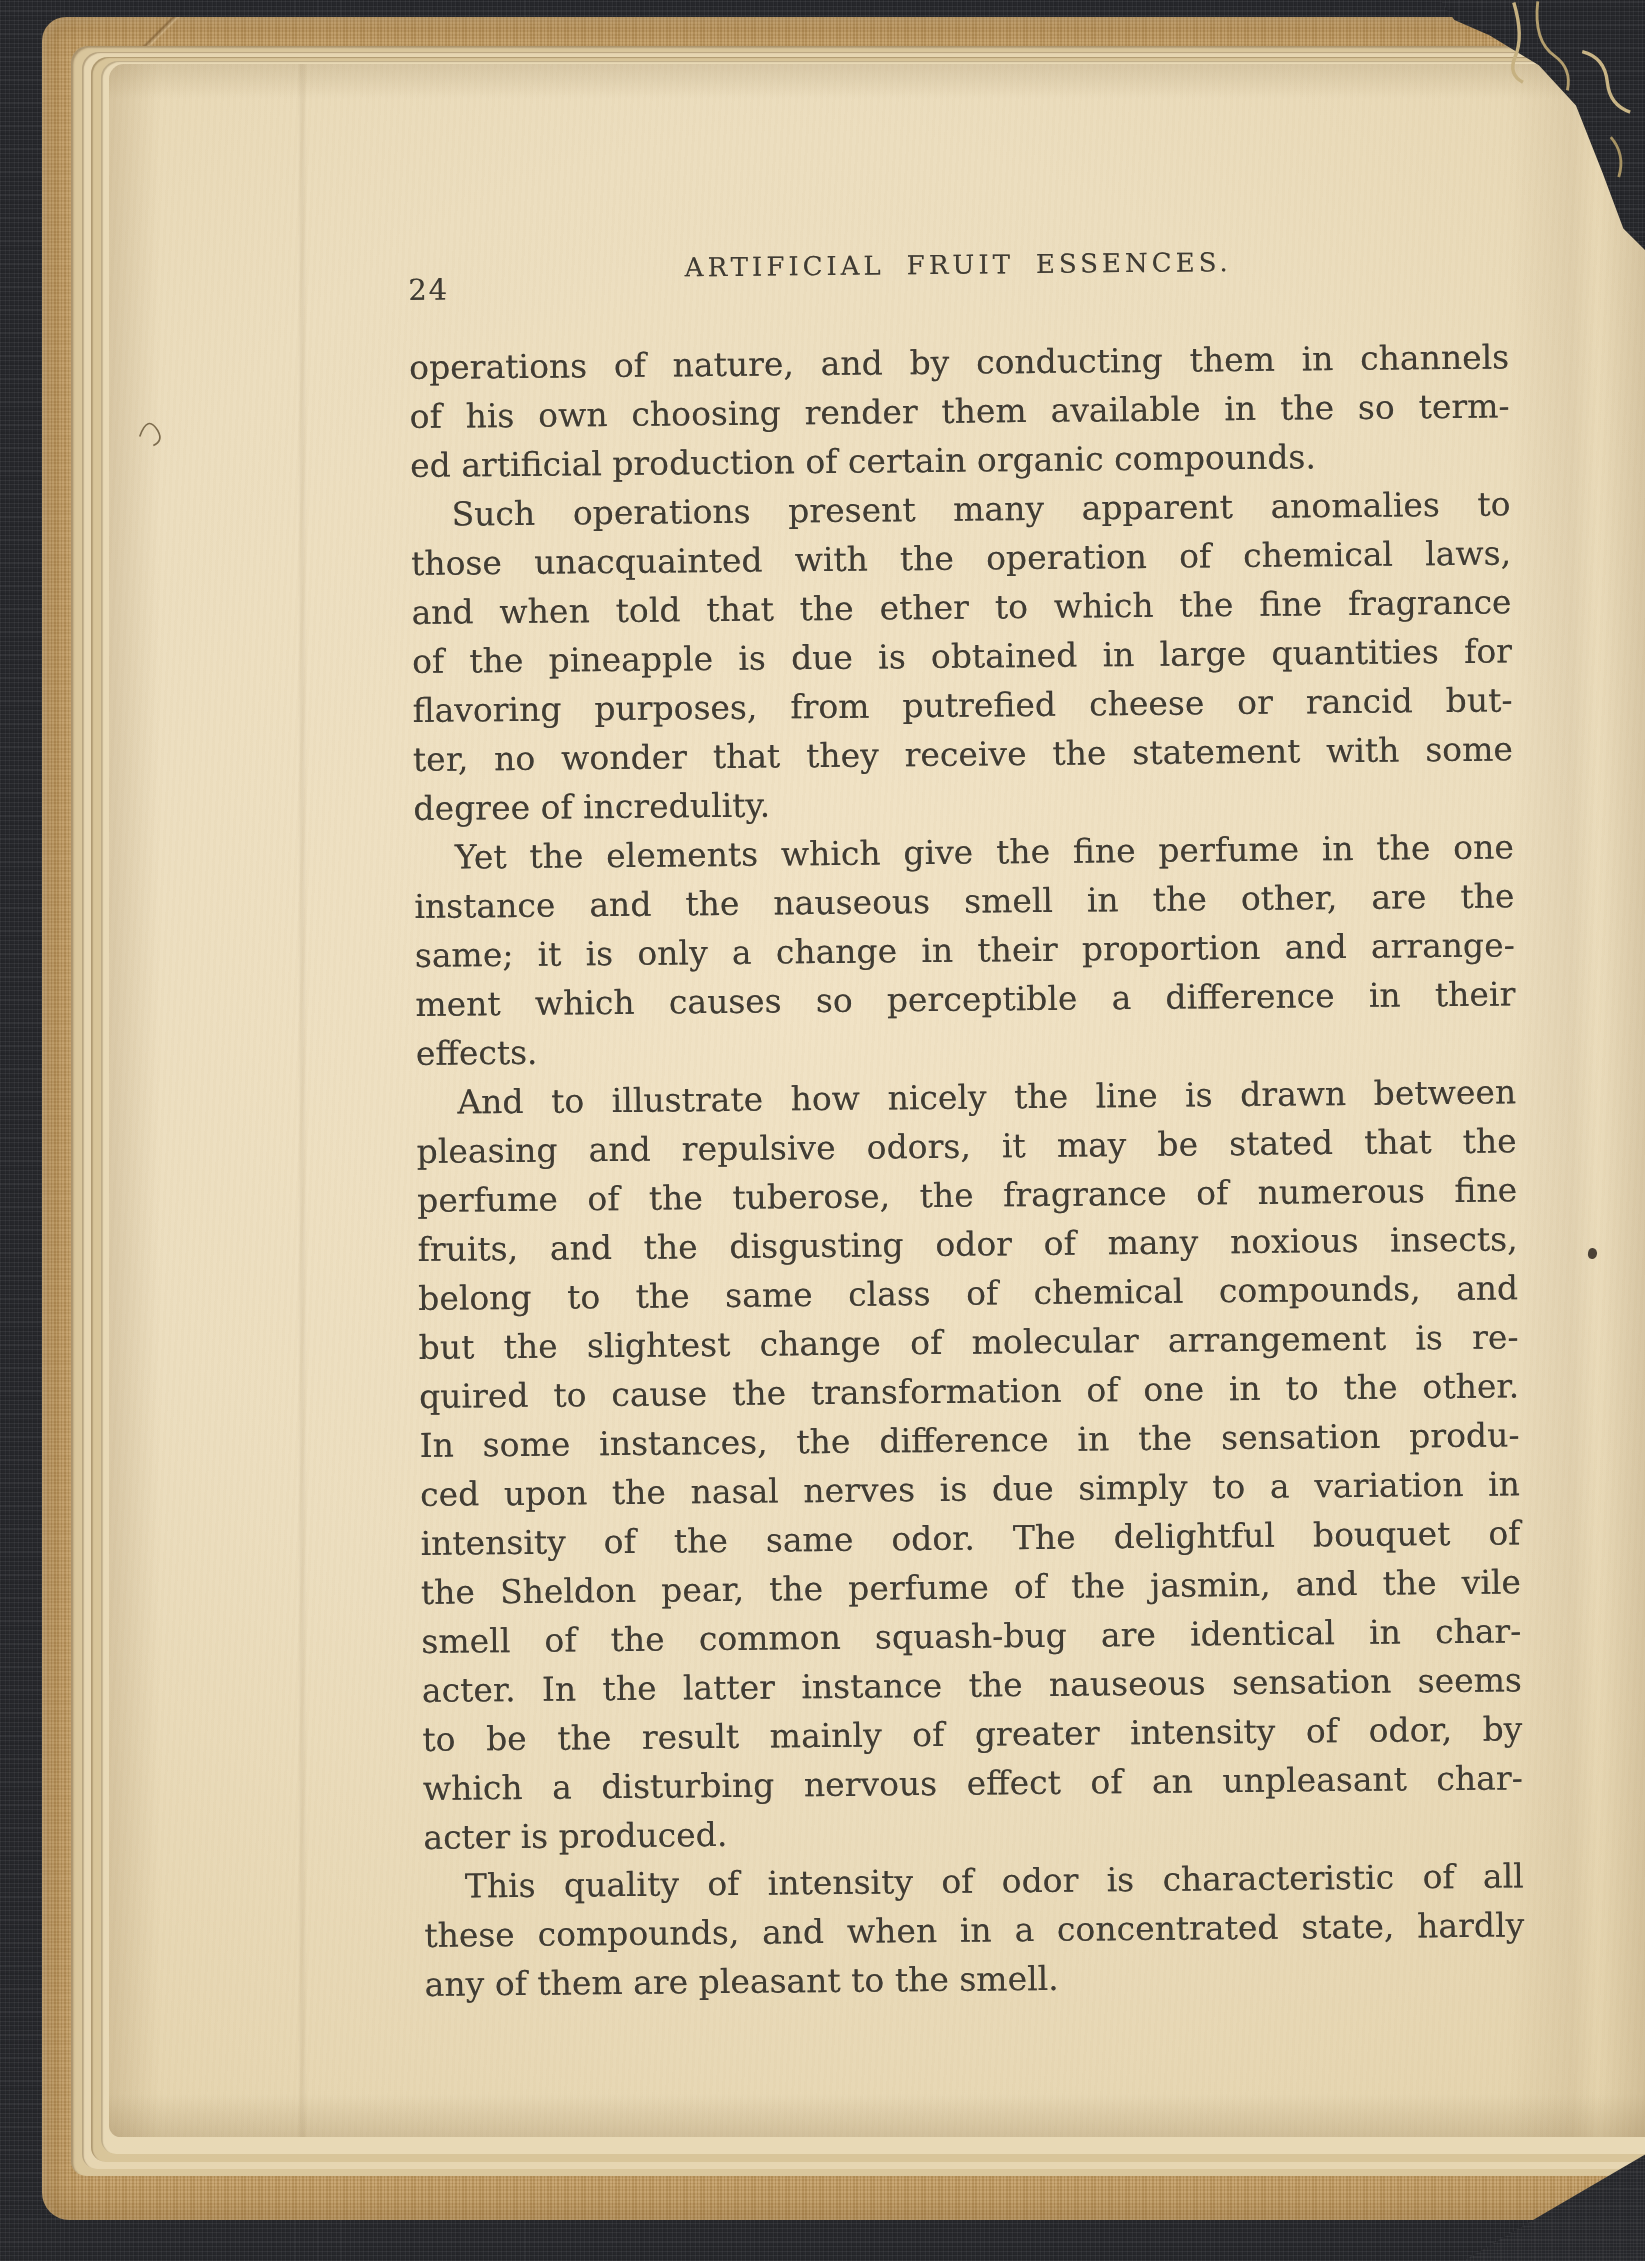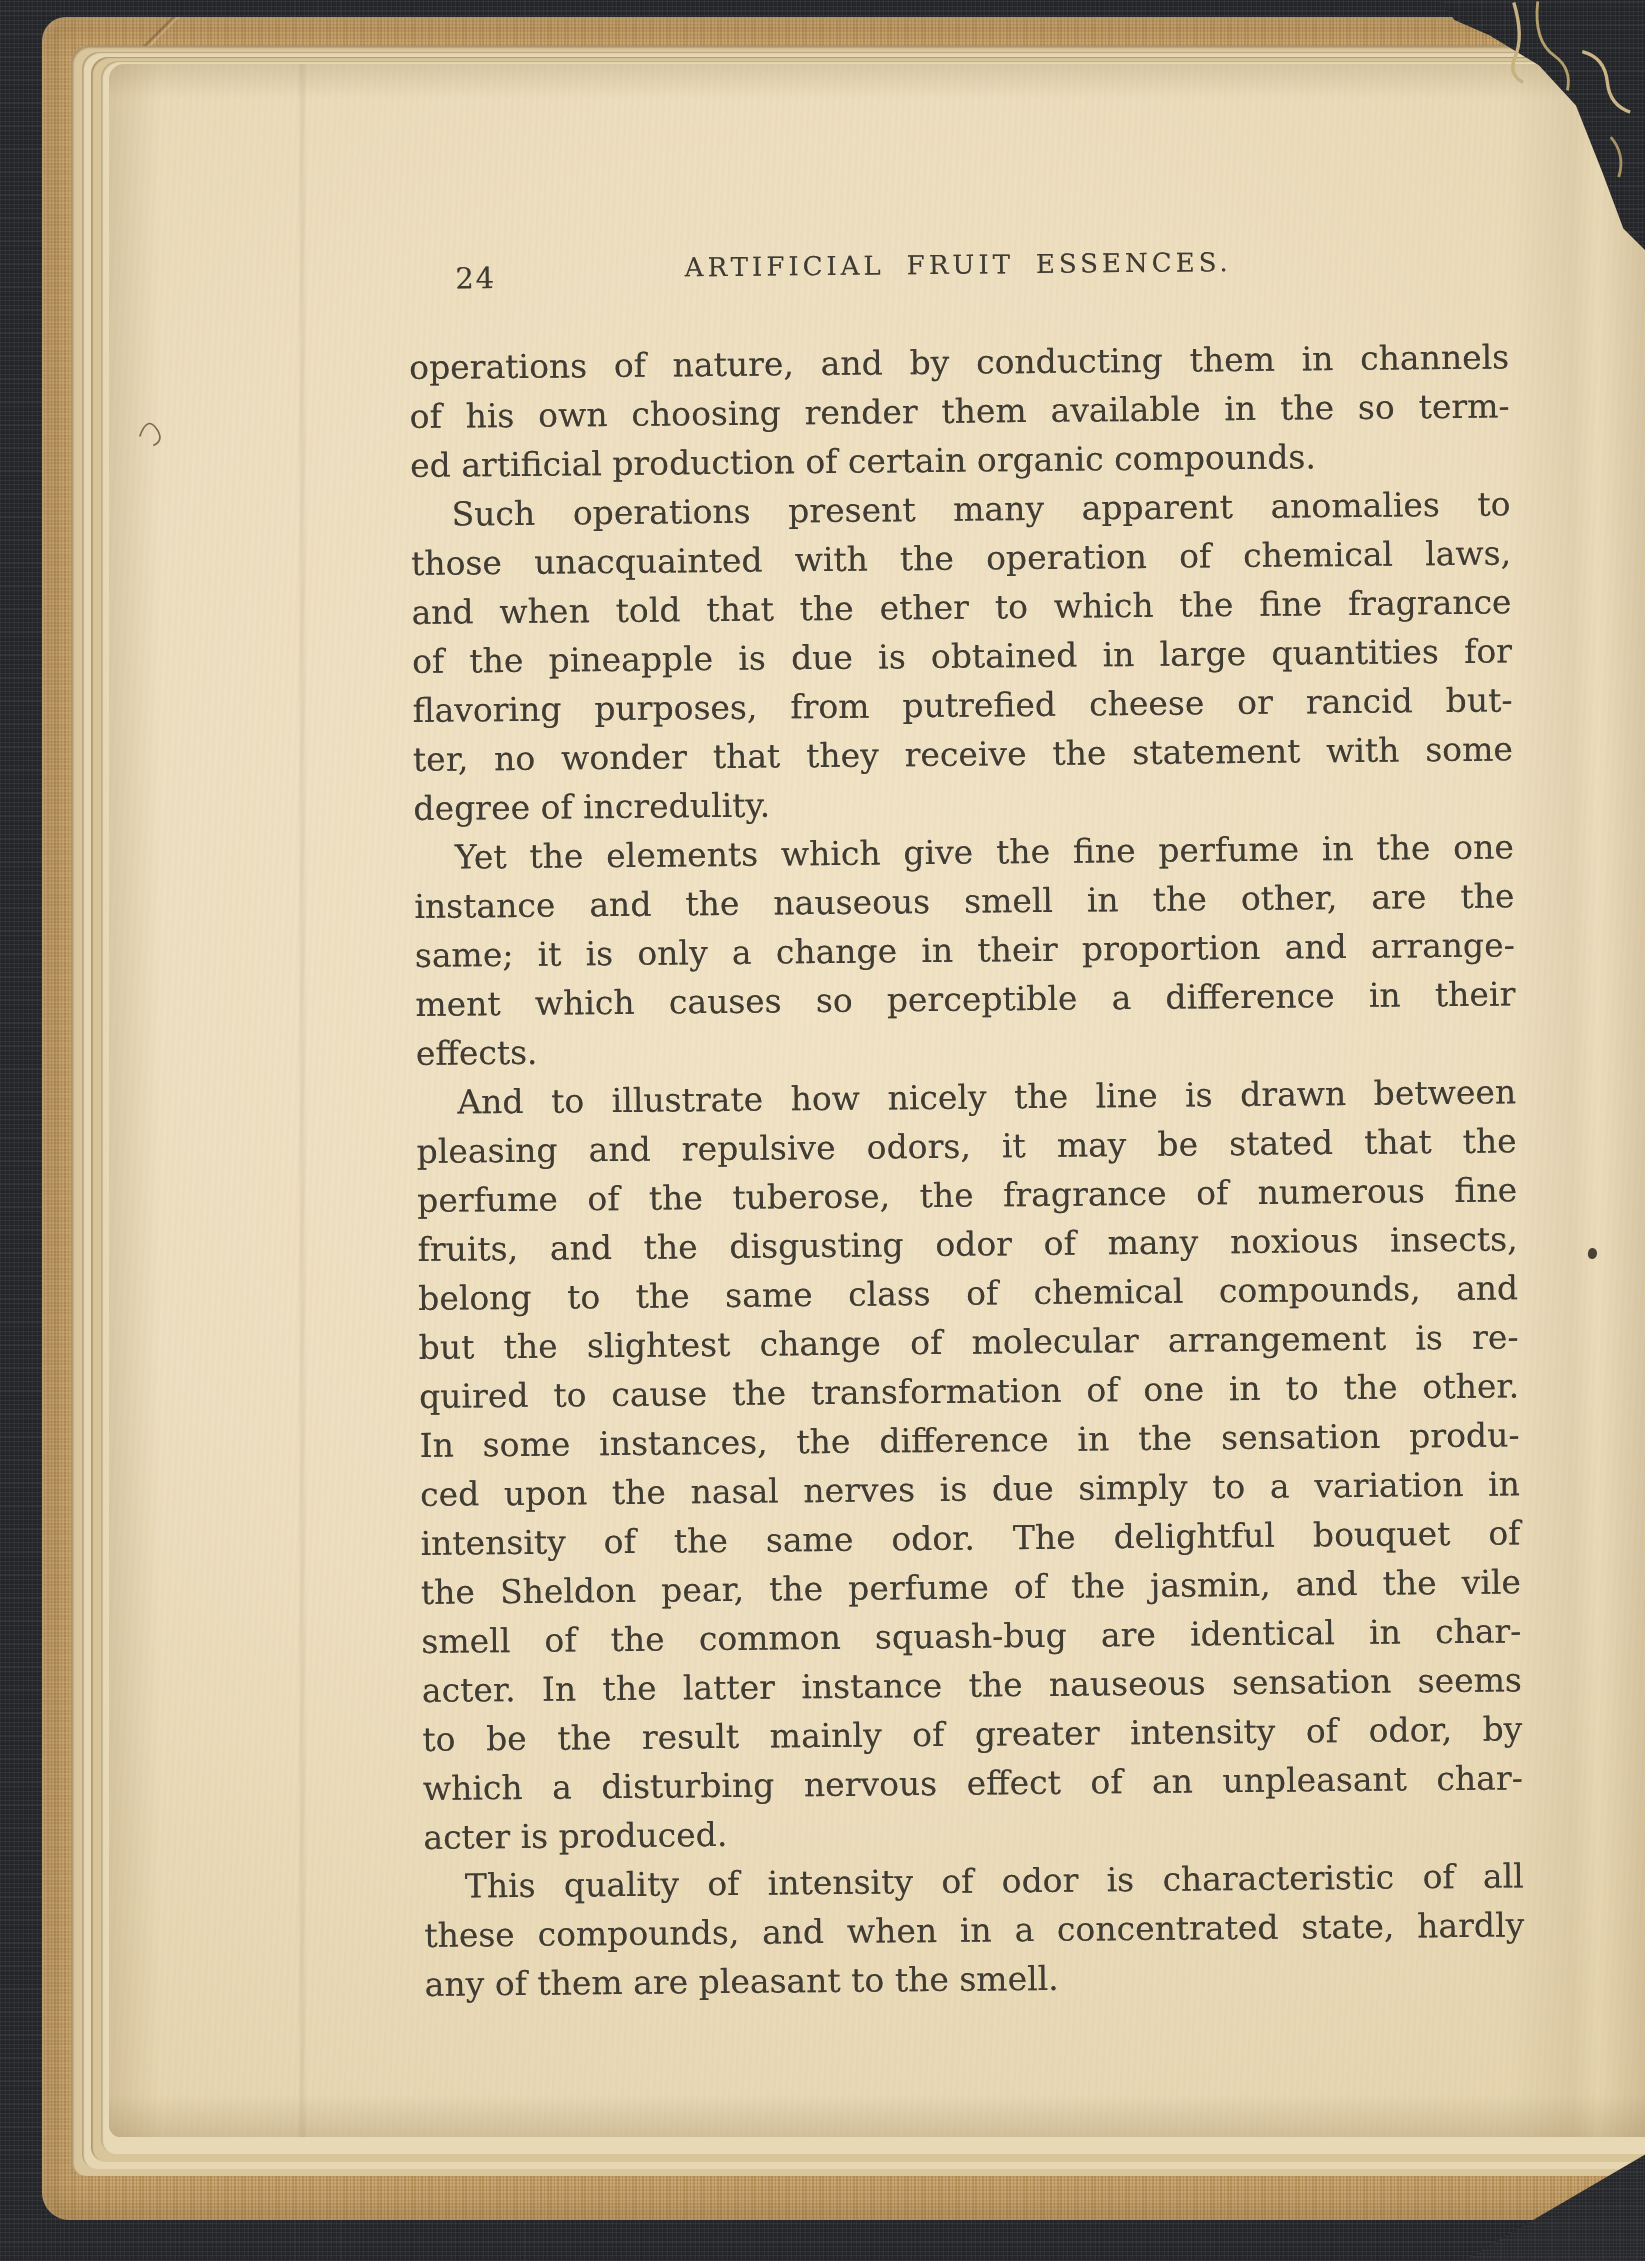--- a/index.html
+++ b/index.html
@@ -77,22 +77,22 @@
   }
   
   .textlayer{
     position:absolute;left:0;top:0;width:1646px;height:2261px;
     transform:rotate(-0.55deg);transform-origin:409px 343px;
     color:#403c34;
     text-shadow:0 0 0.6px rgba(62,56,44,.55);
   }
   .headrow{position:absolute;left:409px;top:255px;width:1100px;height:40px;}
   .pagenum{
-    position:absolute;left:0;top:7px;
-    font-size:29px;letter-spacing:1.7px;margin-left:47px;
+    position:absolute;left:0;top:18px;
+    font-size:29px;letter-spacing:1.7px;
   }
   .runhead{
     display:block;text-align:center;
     font-size:26px;letter-spacing:4px;word-spacing:9.7px;
   }
   .bodytext{position:absolute;left:409px;top:343px;width:1100px;}
   .line{
     height:49px;line-height:49px;font-size:33px;
     text-align:justify;text-align-last:justify;
     white-space:normal;overflow:visible;

